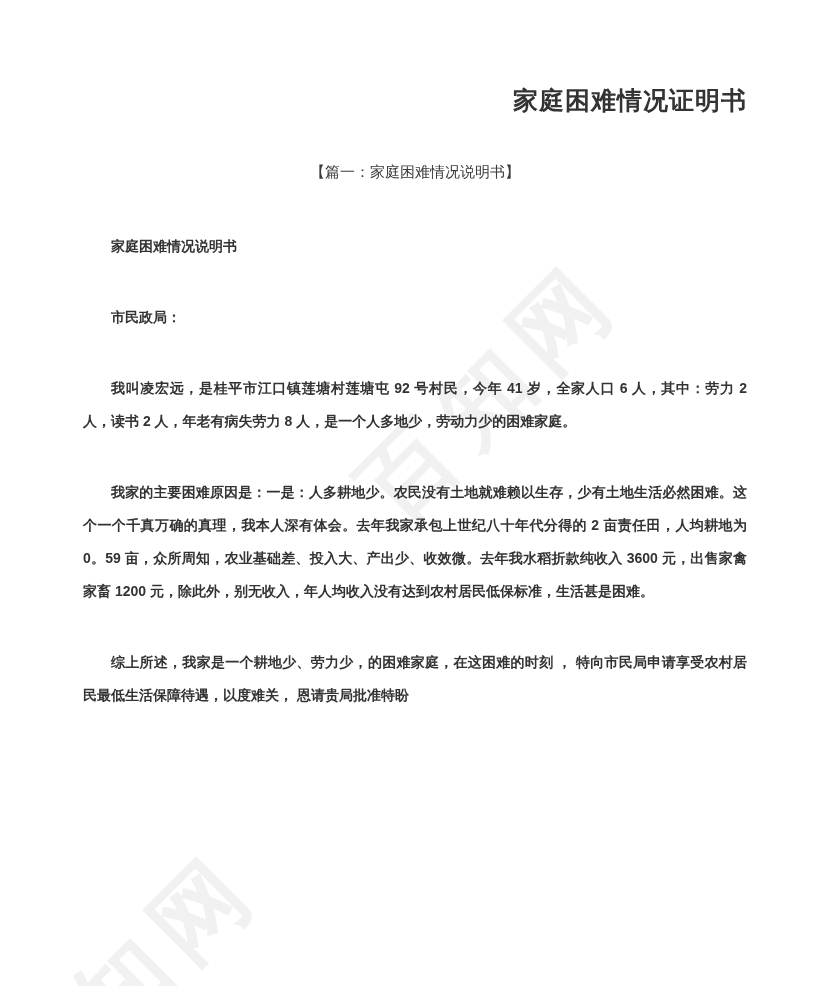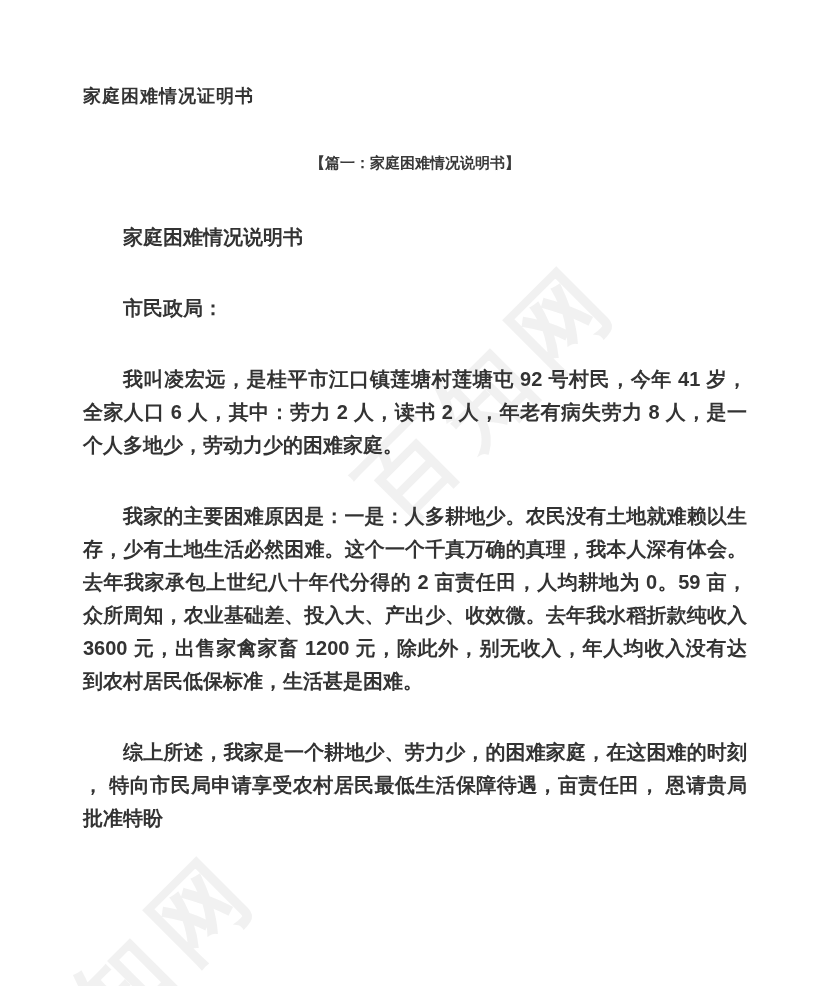--- a/index.html
+++ b/index.html
@@ -17,36 +17,36 @@
     font-family: "Liberation Sans", "DejaVu Sans", sans-serif;
     color: #333333;
   }
   .content {
     position: relative;
     z-index: 2;
     padding: 84px 83px 40px 83px;
     box-sizing: border-box;
   }
   .doc-title {
-    text-align: left;
-    font-size: 18px;
+    text-align: right;
+    font-size: 25px;
     font-weight: 700;
     letter-spacing: 1px;
     margin: 0 0 46px 0;
     color: #333333;
   }
   .doc-subtitle {
     text-align: center;
     font-size: 15px;
-    font-weight: 700;
+    font-weight: 400;
     margin: 0 0 48px 0;
     color: #3a3a3a;
   }
   .para {
-    font-size: 20px;
+    font-size: 14px;
     font-weight: 700;
     line-height: 33px;
     text-align: justify;
     text-indent: 2em;
     margin: 0 0 24px 0;
     color: #333333;
   }
   .para.single {
     margin-bottom: 24px;
   }
@@ -91,16 +91,16 @@
 
     <p class="para single">家庭困难情况说明书</p>
 
     <p class="para single spaced-top">市民政局：</p>
 
     <p class="para spaced-top">我叫凌宏远，是桂平市江口镇莲塘村莲塘屯 92 号村民，今年 41 岁，全家人口 6 人，其中：劳力 2 人，读书 2 人，年老有病失劳力 8 人，是一个人多地少，劳动力少的困难家庭。</p>
 
     <p class="para spaced-top">我家的主要困难原因是：一是：人多耕地少。农民没有土地就难赖以生存，少有土地生活必然困难。这个一个千真万确的真理，我本人深有体会。去年我家承包上世纪八十年代分得的 2 亩责任田，人均耕地为 0。59 亩，众所周知，农业基础差、投入大、产出少、收效微。去年我水稻折款纯收入 3600 元，出售家禽家畜 1200 元，除此外，别无收入，年人均收入没有达到农村居民低保标准，生活甚是困难。</p>
 
 
-    <p class="para spaced-top">综上所述，我家是一个耕地少、劳力少，的困难家庭，在这困难的时刻 ， 特向市民局申请享受农村居民最低生活保障待遇，亩责任田， 恩请贵局批准特盼</p>
+    <p class="para spaced-top">综上所述，我家是一个耕地少、劳力少，的困难家庭，在这困难的时刻 ， 特向市民局申请享受农村居民最低生活保障待遇，以度难关， 恩请贵局批准特盼</p>
 
   </div>
 </div>
 
 </body></html>

